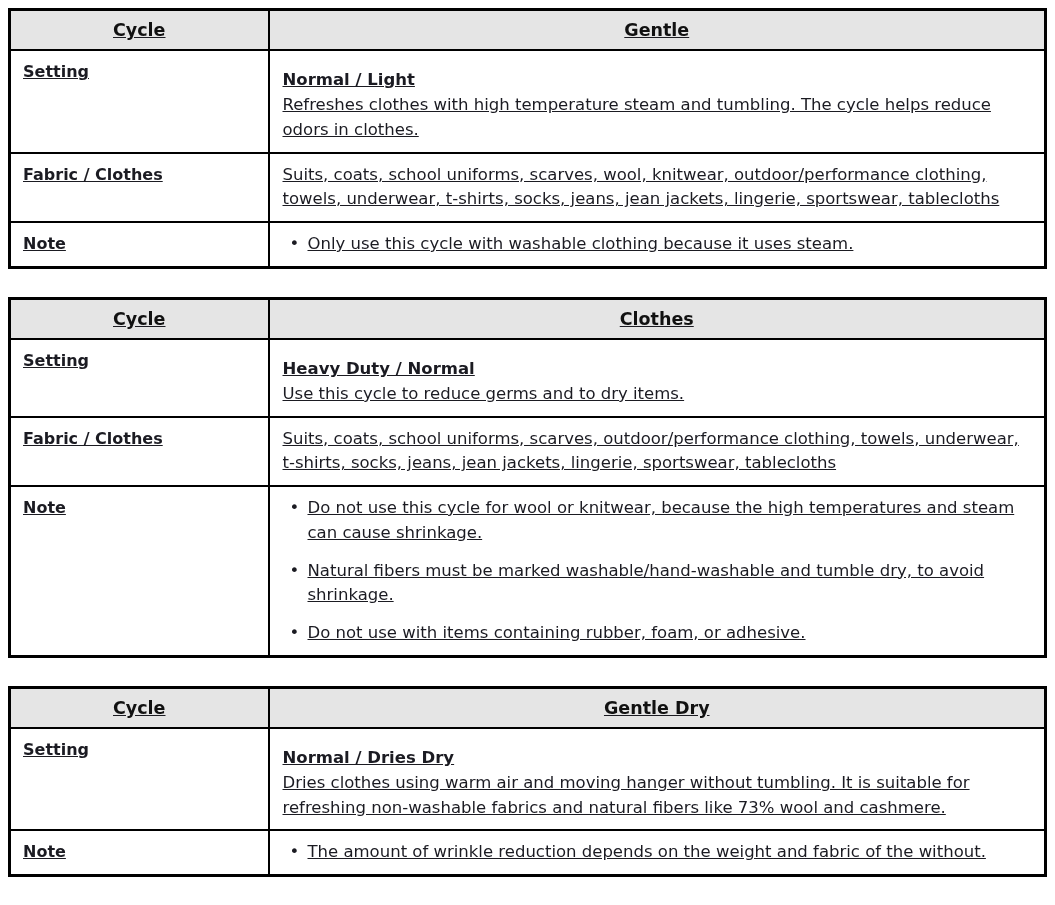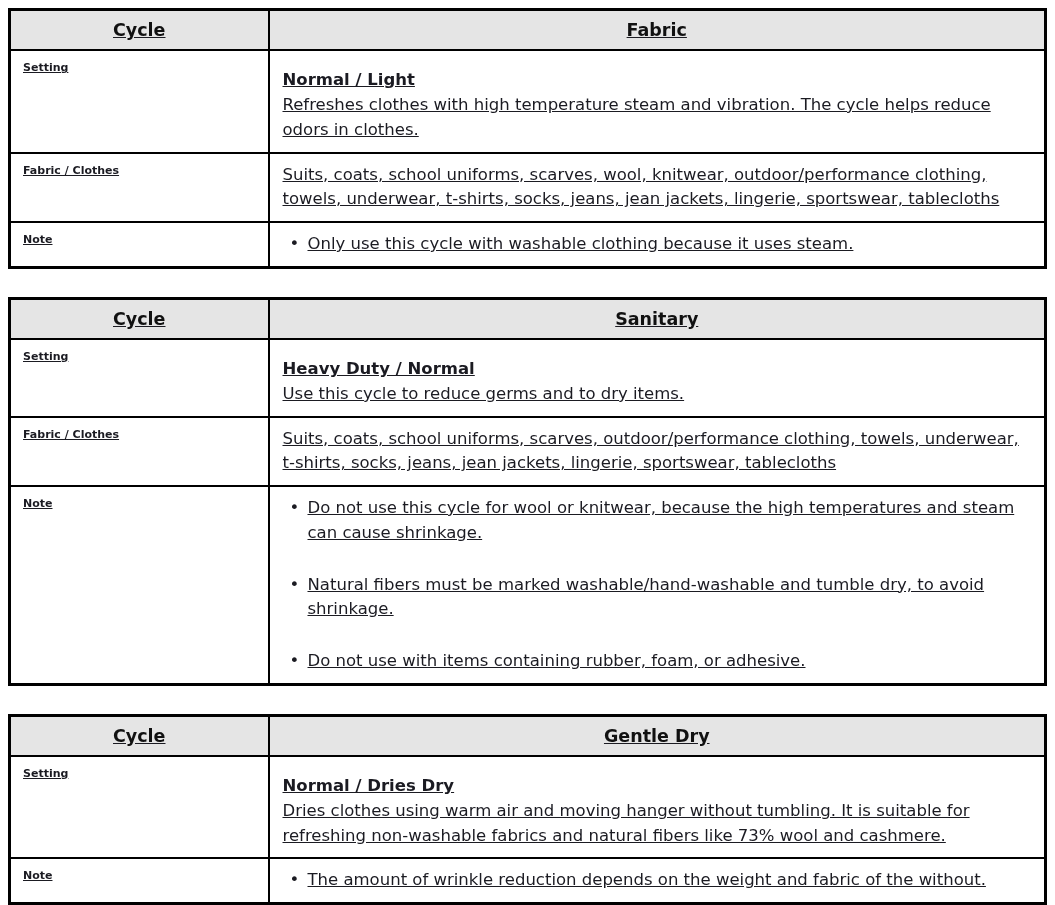--- a/index.html
+++ b/index.html
@@ -37,68 +37,68 @@
     font-weight: bold;
     text-align: center;
     vertical-align: middle;
     font-size: 17.5px;
     padding: 6px 8px;
     color: #111111;
   }
   td.label-cell {
     font-weight: bold;
     padding: 9px 12px;
-    font-size: 11px;
+    font-size: 16px;
   }
   td.value-cell {
     padding: 9px 13px;
   }
   .setting-title { font-weight: bold; margin-top: 8px; }
   ul.notes {
     list-style: none;
   }
   ul.notes li {
     position: relative;
     padding-left: 25px;
   }
   ul.notes li::before {
     content: "\2022";
     position: absolute;
     left: 7px;
     top: 0;
   }
-  ul.notes li + li { margin-top: 27px; }
+  ul.notes li + li { margin-top: 13px; }
 </style>
 </head>
 <body>
 
 <main class="page">
   <table class="cycle-table">
     <colgroup>
       <col class="col-label">
       <col class="col-value">
     </colgroup>
     <thead>
       <tr>
         <th>
           <span class="bind-cycle-label">Cycle</span>
         </th>
         <th>
-          <span class="bind-cycle-name">Fabric</span>
+          <span class="bind-cycle-name">Gentle</span>
         </th>
       </tr>
     </thead>
     <tbody>
       <tr class="setting-row">
         <td class="label-cell">
           <span class="bind-setting-label">Setting</span>
         </td>
         <td class="value-cell">
           <p class="setting-title bind-setting-title">Normal / Light</p>
-          <p class="setting-desc bind-setting-desc">Refreshes clothes with high temperature steam and vibration. The cycle helps reduce odors in clothes.</p>
+          <p class="setting-desc bind-setting-desc">Refreshes clothes with high temperature steam and tumbling. The cycle helps reduce odors in clothes.</p>
         </td>
       </tr>
       <tr class="fabric-row">
         <td class="label-cell">
           <span class="bind-fabric-label">Fabric / Clothes</span>
         </td>
         <td class="value-cell bind-fabric">Suits, coats, school uniforms, scarves, wool, knitwear, outdoor/performance clothing, towels, underwear, t-shirts, socks, jeans, jean jackets, lingerie, sportswear, tablecloths</td>
       </tr>
       <tr class="note-row">
         <td class="label-cell">
@@ -117,21 +117,21 @@
     <colgroup>
       <col class="col-label">
       <col class="col-value">
     </colgroup>
     <thead>
       <tr>
         <th>
           <span class="bind-cycle-label">Cycle</span>
         </th>
         <th>
-          <span class="bind-cycle-name">Sanitary</span>
+          <span class="bind-cycle-name">Clothes</span>
         </th>
       </tr>
     </thead>
     <tbody>
       <tr class="setting-row">
         <td class="label-cell">
           <span class="bind-setting-label">Setting</span>
         </td>
         <td class="value-cell">
           <p class="setting-title bind-setting-title">Heavy Duty / Normal</p>

